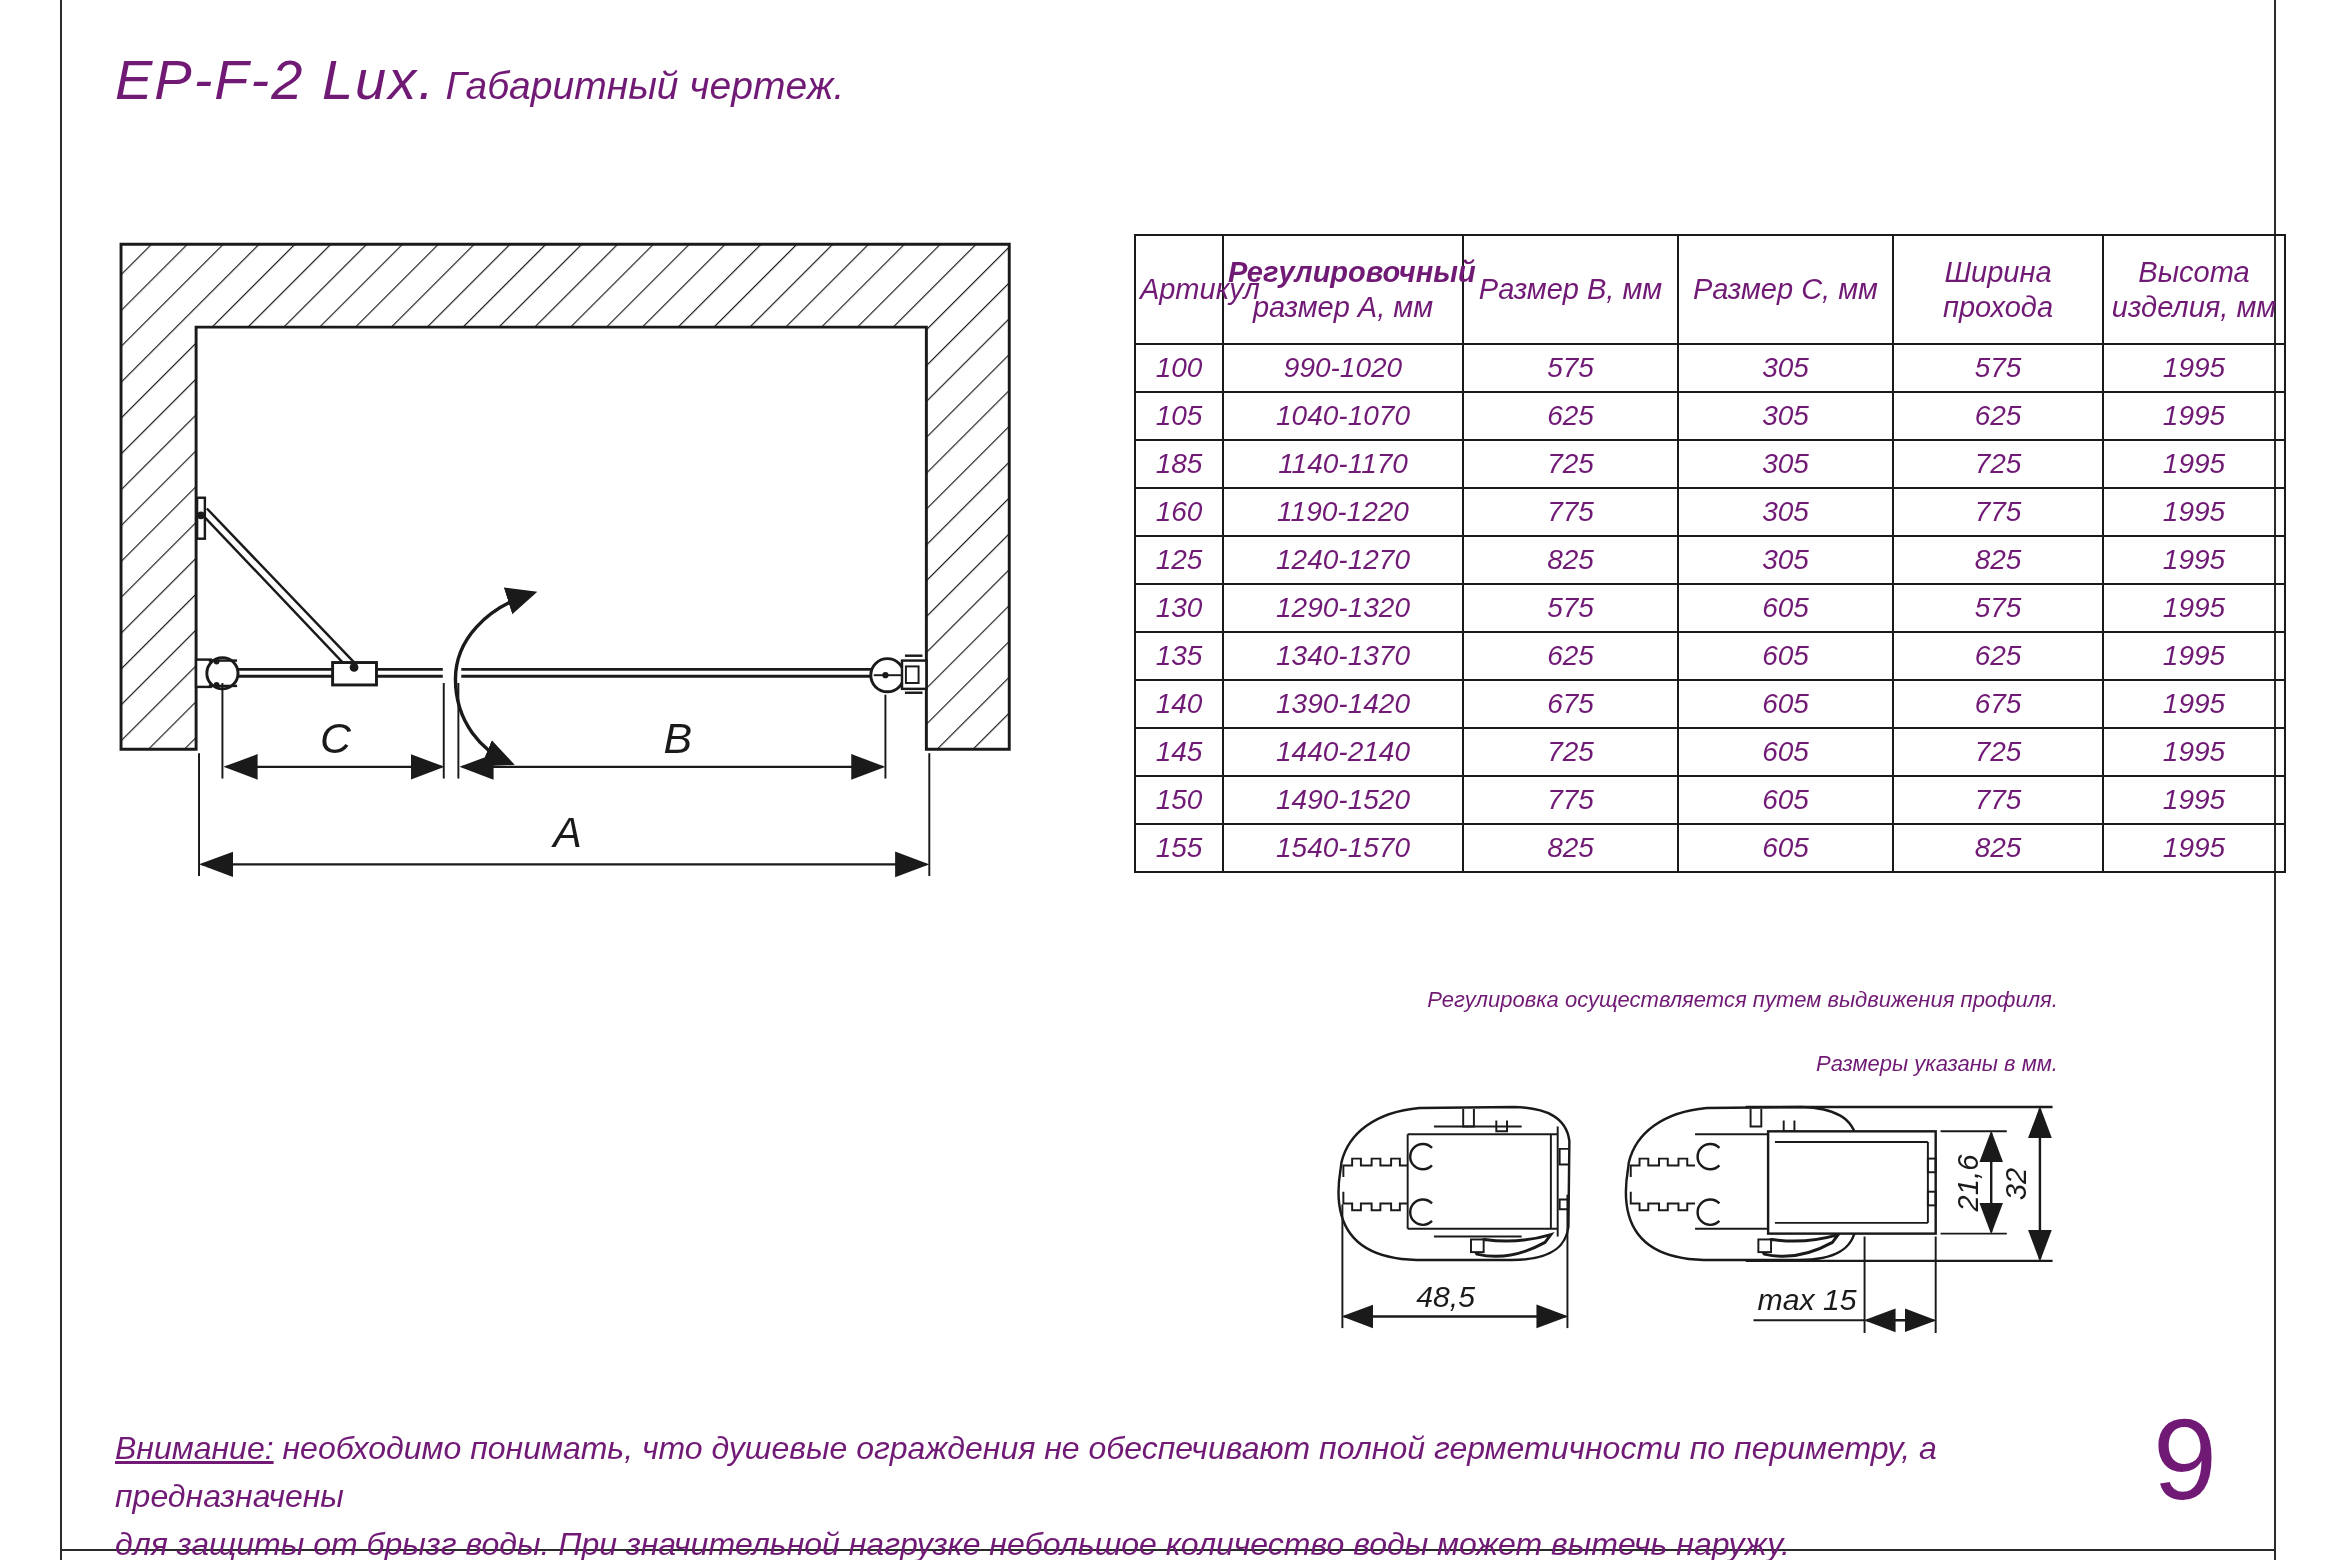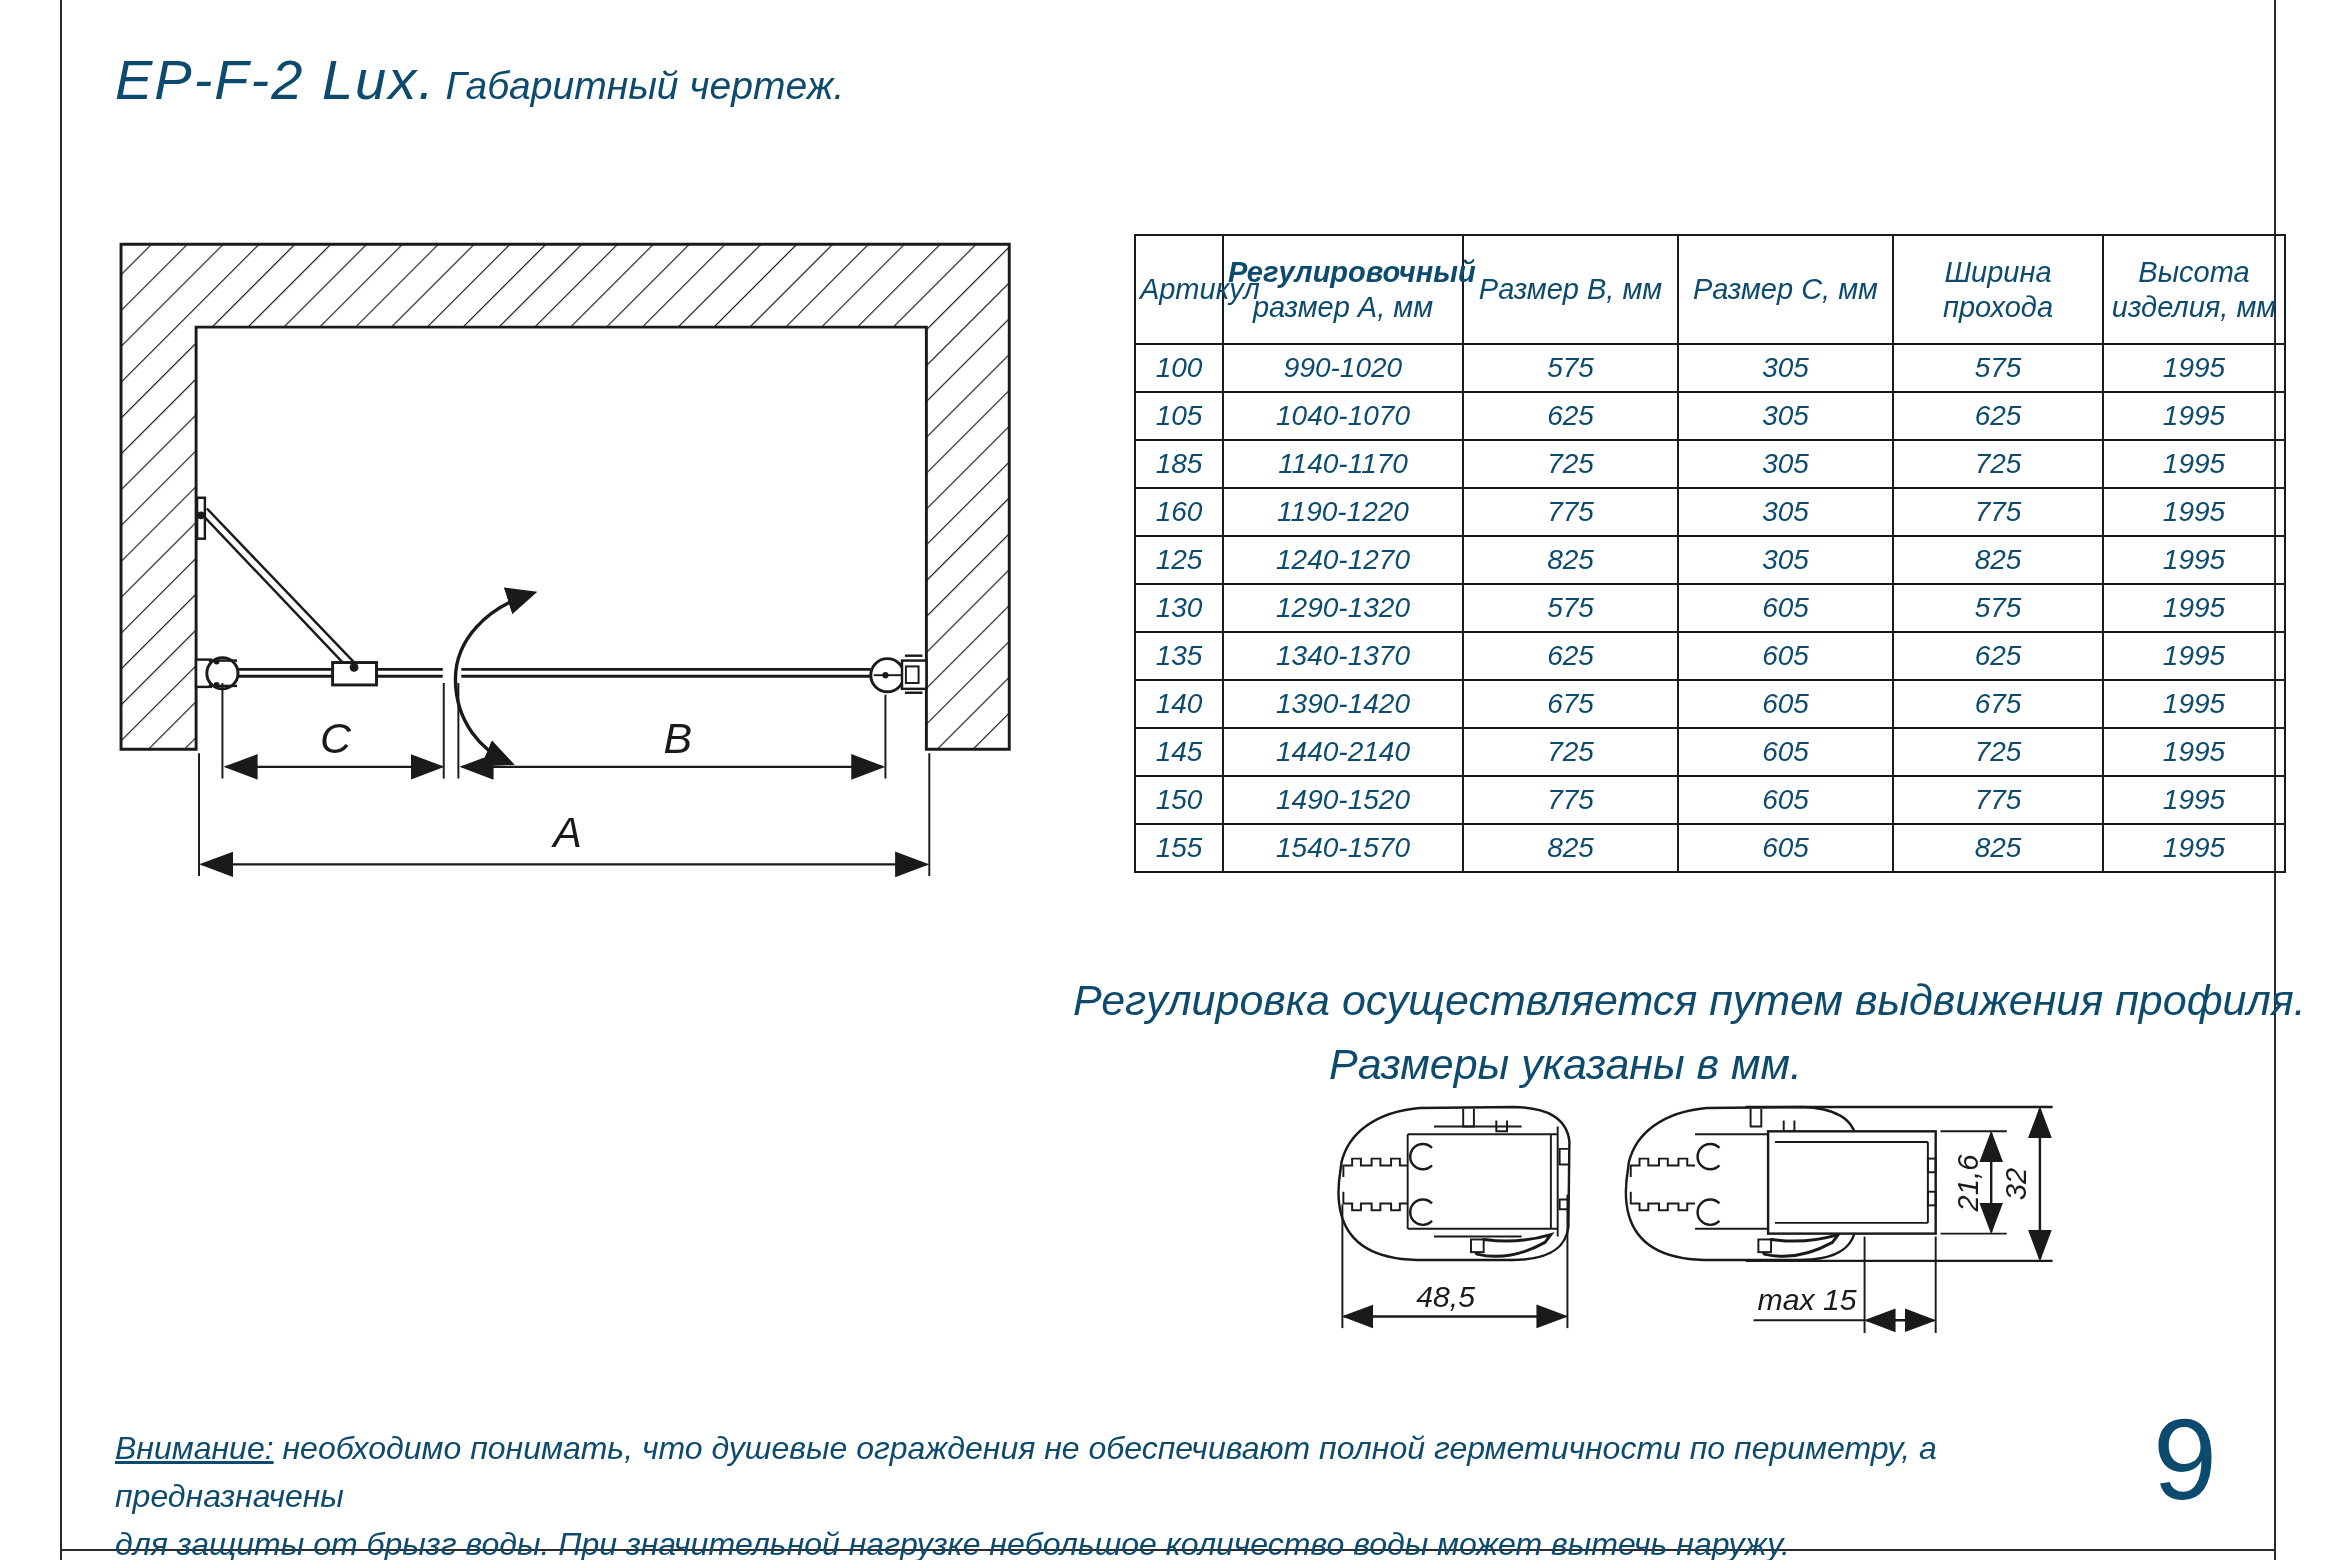--- a/index.html
+++ b/index.html
@@ -1,30 +1,30 @@
 <!DOCTYPE html>
 <html><head>
 <meta charset="utf-8">
 <style>
   html,body{margin:0;padding:0;background:#e8e8e8;}
   .page{position:relative;width:2341px;height:1560px;background:#ffffff;overflow:hidden;
-        font-family:"Liberation Sans",sans-serif;color:#0c4a6e;}
+        font-family:"Liberation Sans",sans-serif;color:#701a75;}
   .rule{position:absolute;background:#2a2a2a;}
   .title{position:absolute;left:115px;top:47px;white-space:nowrap;}
   .title .model{font-size:56px;font-style:italic;letter-spacing:2px;}
   .title .sub{font-size:39px;font-style:italic;margin-left:9.8px;}
   .dim-table{position:absolute;left:1134px;top:234px;width:1149px;border-collapse:collapse;table-layout:fixed;}
   .dim-table th,.dim-table td{border:2px solid #1a1a1a;text-align:center;vertical-align:middle;
         font-style:italic;font-weight:normal;padding:0 3.9px;}
   .dim-table{border:2.9px solid #1a1a1a;}
   .dim-table thead th{height:107px;font-size:29px;line-height:35px;}
   .dim-table tbody td{height:46px;font-size:28px;}
   .bold-line{font-weight:bold;}
-  .notes{position:absolute;left:1073px;top:968px;width:985px;text-align:center;
-         font-size:43px;font-style:italic;line-height:64px;white-space:nowrap;}
+  .notes{position:absolute;left:1073px;top:968px;width:985px;text-align:right;
+         font-size:22px;font-style:italic;line-height:64px;white-space:nowrap;}
   .warning{position:absolute;left:115px;top:1424px;width:1941px;font-size:32px;font-style:italic;line-height:48px;}
   .warning .wlabel{text-decoration:underline;}
   .pagenum{position:absolute;left:2107px;top:1393px;width:156px;text-align:center;font-size:115px;}
   svg text{font-family:"Liberation Sans",sans-serif;font-style:italic;fill:#1a1a1a;}
 </style>
 </head>
 <body>
 
 <div class="page">
 

